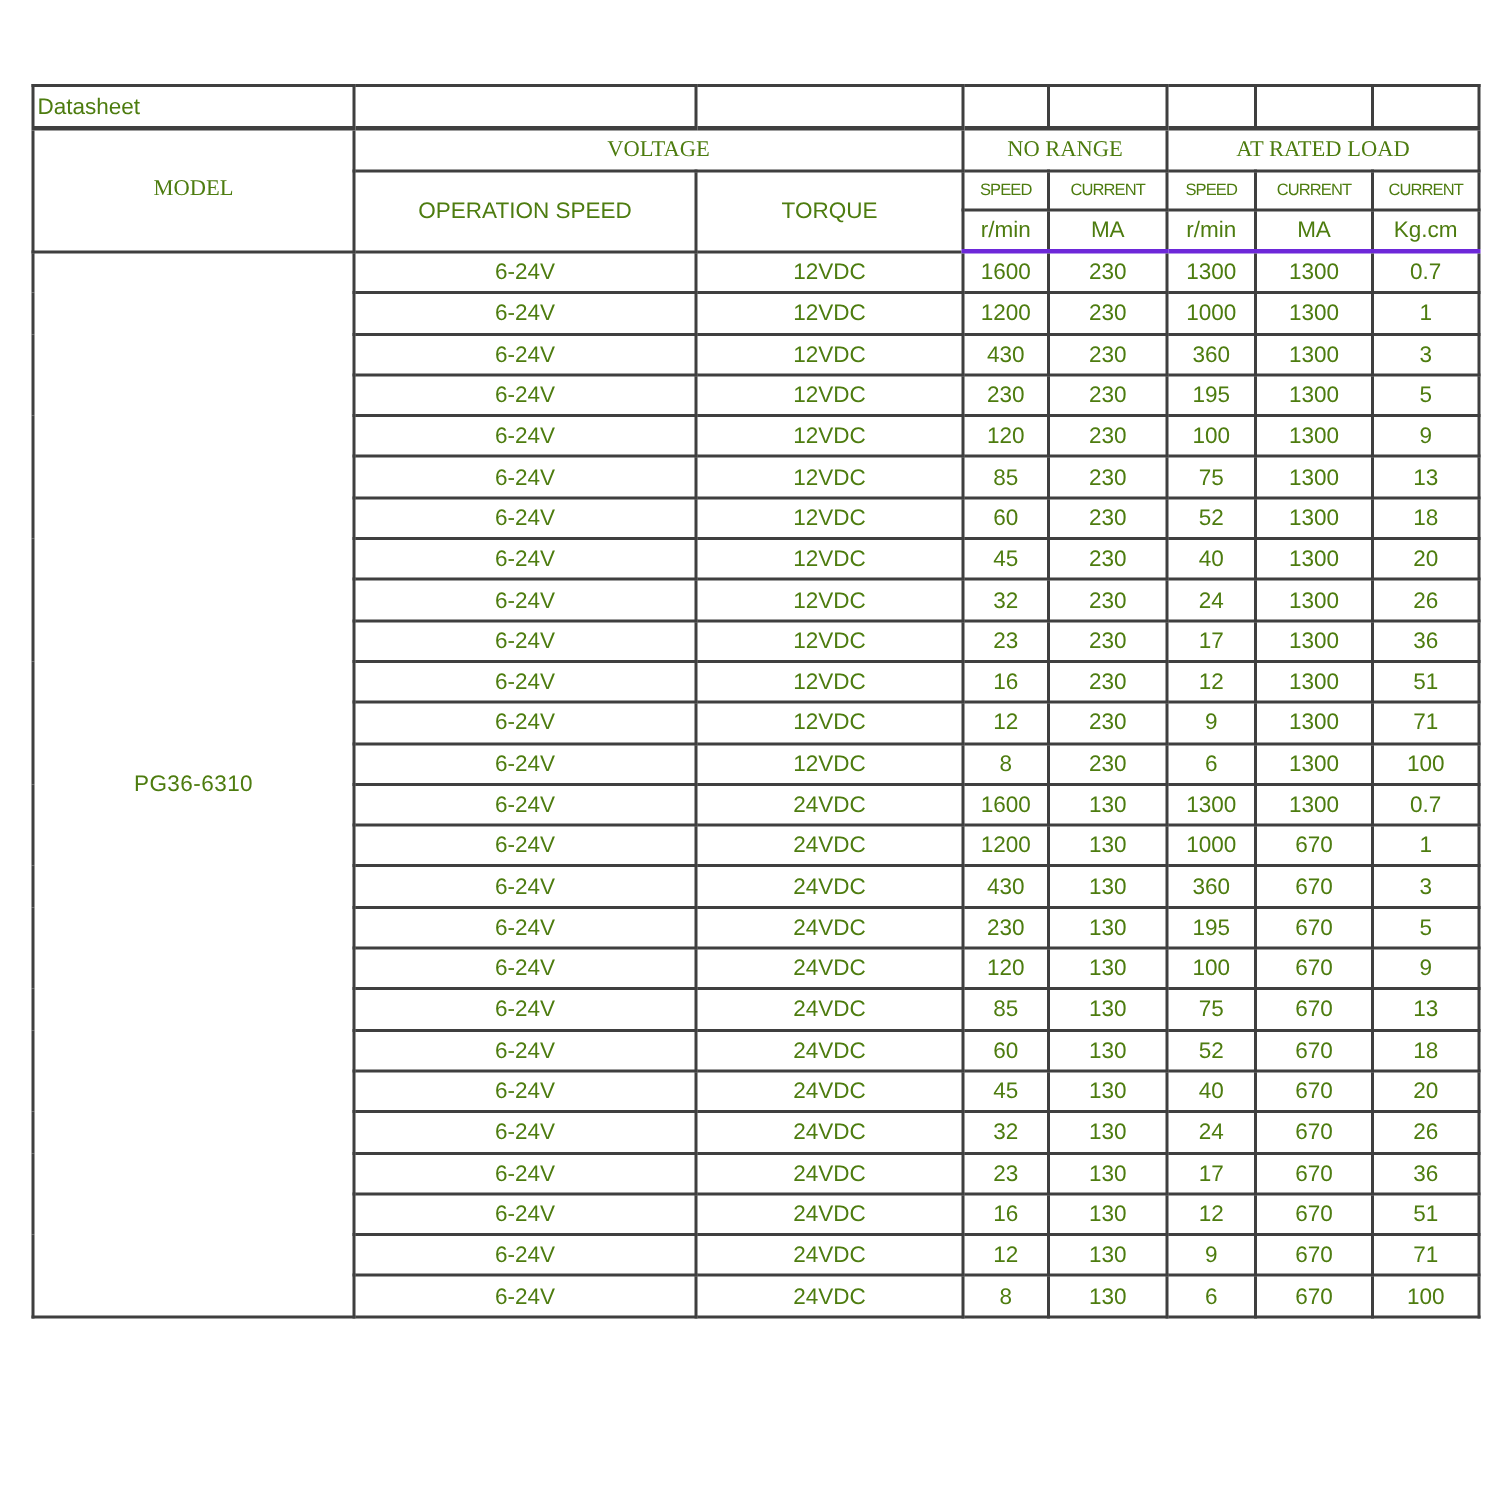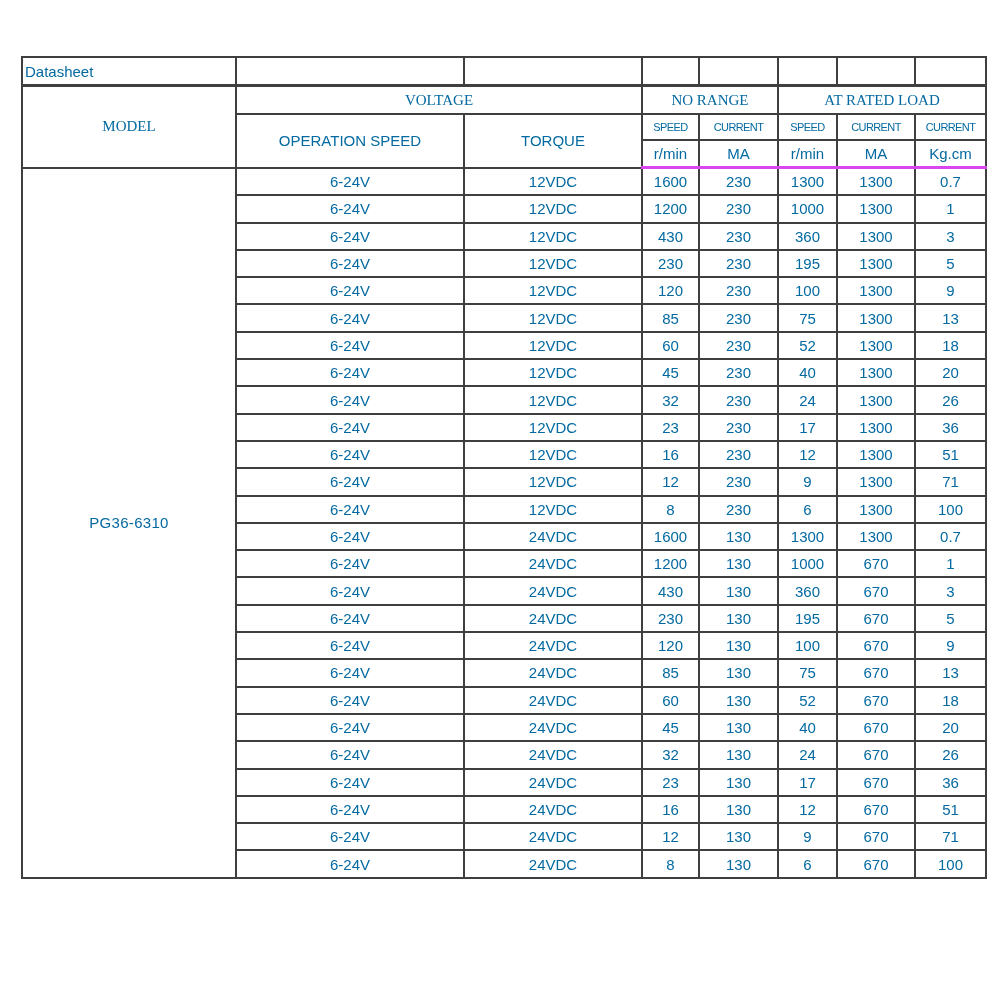--- a/index.html
+++ b/index.html
@@ -17,21 +17,21 @@
     background: #ffffff;
     overflow: hidden;
   }
   table.datasheet {
     position: absolute;
     left: 21px;
     top: 56px;
     border-collapse: collapse;
     table-layout: fixed;
     width: 964px;
-    color: #0369a1;
+    color: #4d7c0f;
     font-size: 15px;
   }
   table.datasheet td {
     border: 2px solid #3f3f3f;
     text-align: center;
     vertical-align: middle;
     padding: 0 2px;
     overflow: hidden;
     white-space: nowrap;
     background: #ffffff;
@@ -46,21 +46,21 @@
   col.c-curr2  { width: 78px;  }
   col.c-torque { width: 71px;  }
 
   tr.title-row td {
     height: 26px;
     text-align: left;
     border-bottom: 3px solid #3f3f3f;
   }
   tr.group-row td { height: 26px; font-family: Liberation Serif, serif; }
   tr.sub-row td   { height: 24px; padding: 0; }
-  tr.unit-row td  { height: 25px; border-bottom: 3px solid #d946ef; }
+  tr.unit-row td  { height: 25px; border-bottom: 3px solid #6d28d9; }
   tr.data-row td  { height: 25.3px; }
 
   td.model-cell {
     font-size: 15px;
     letter-spacing: 0.3px;
   }
   td.narrow-head {
     font-size: 11px;
     letter-spacing: -0.6px;
   }

